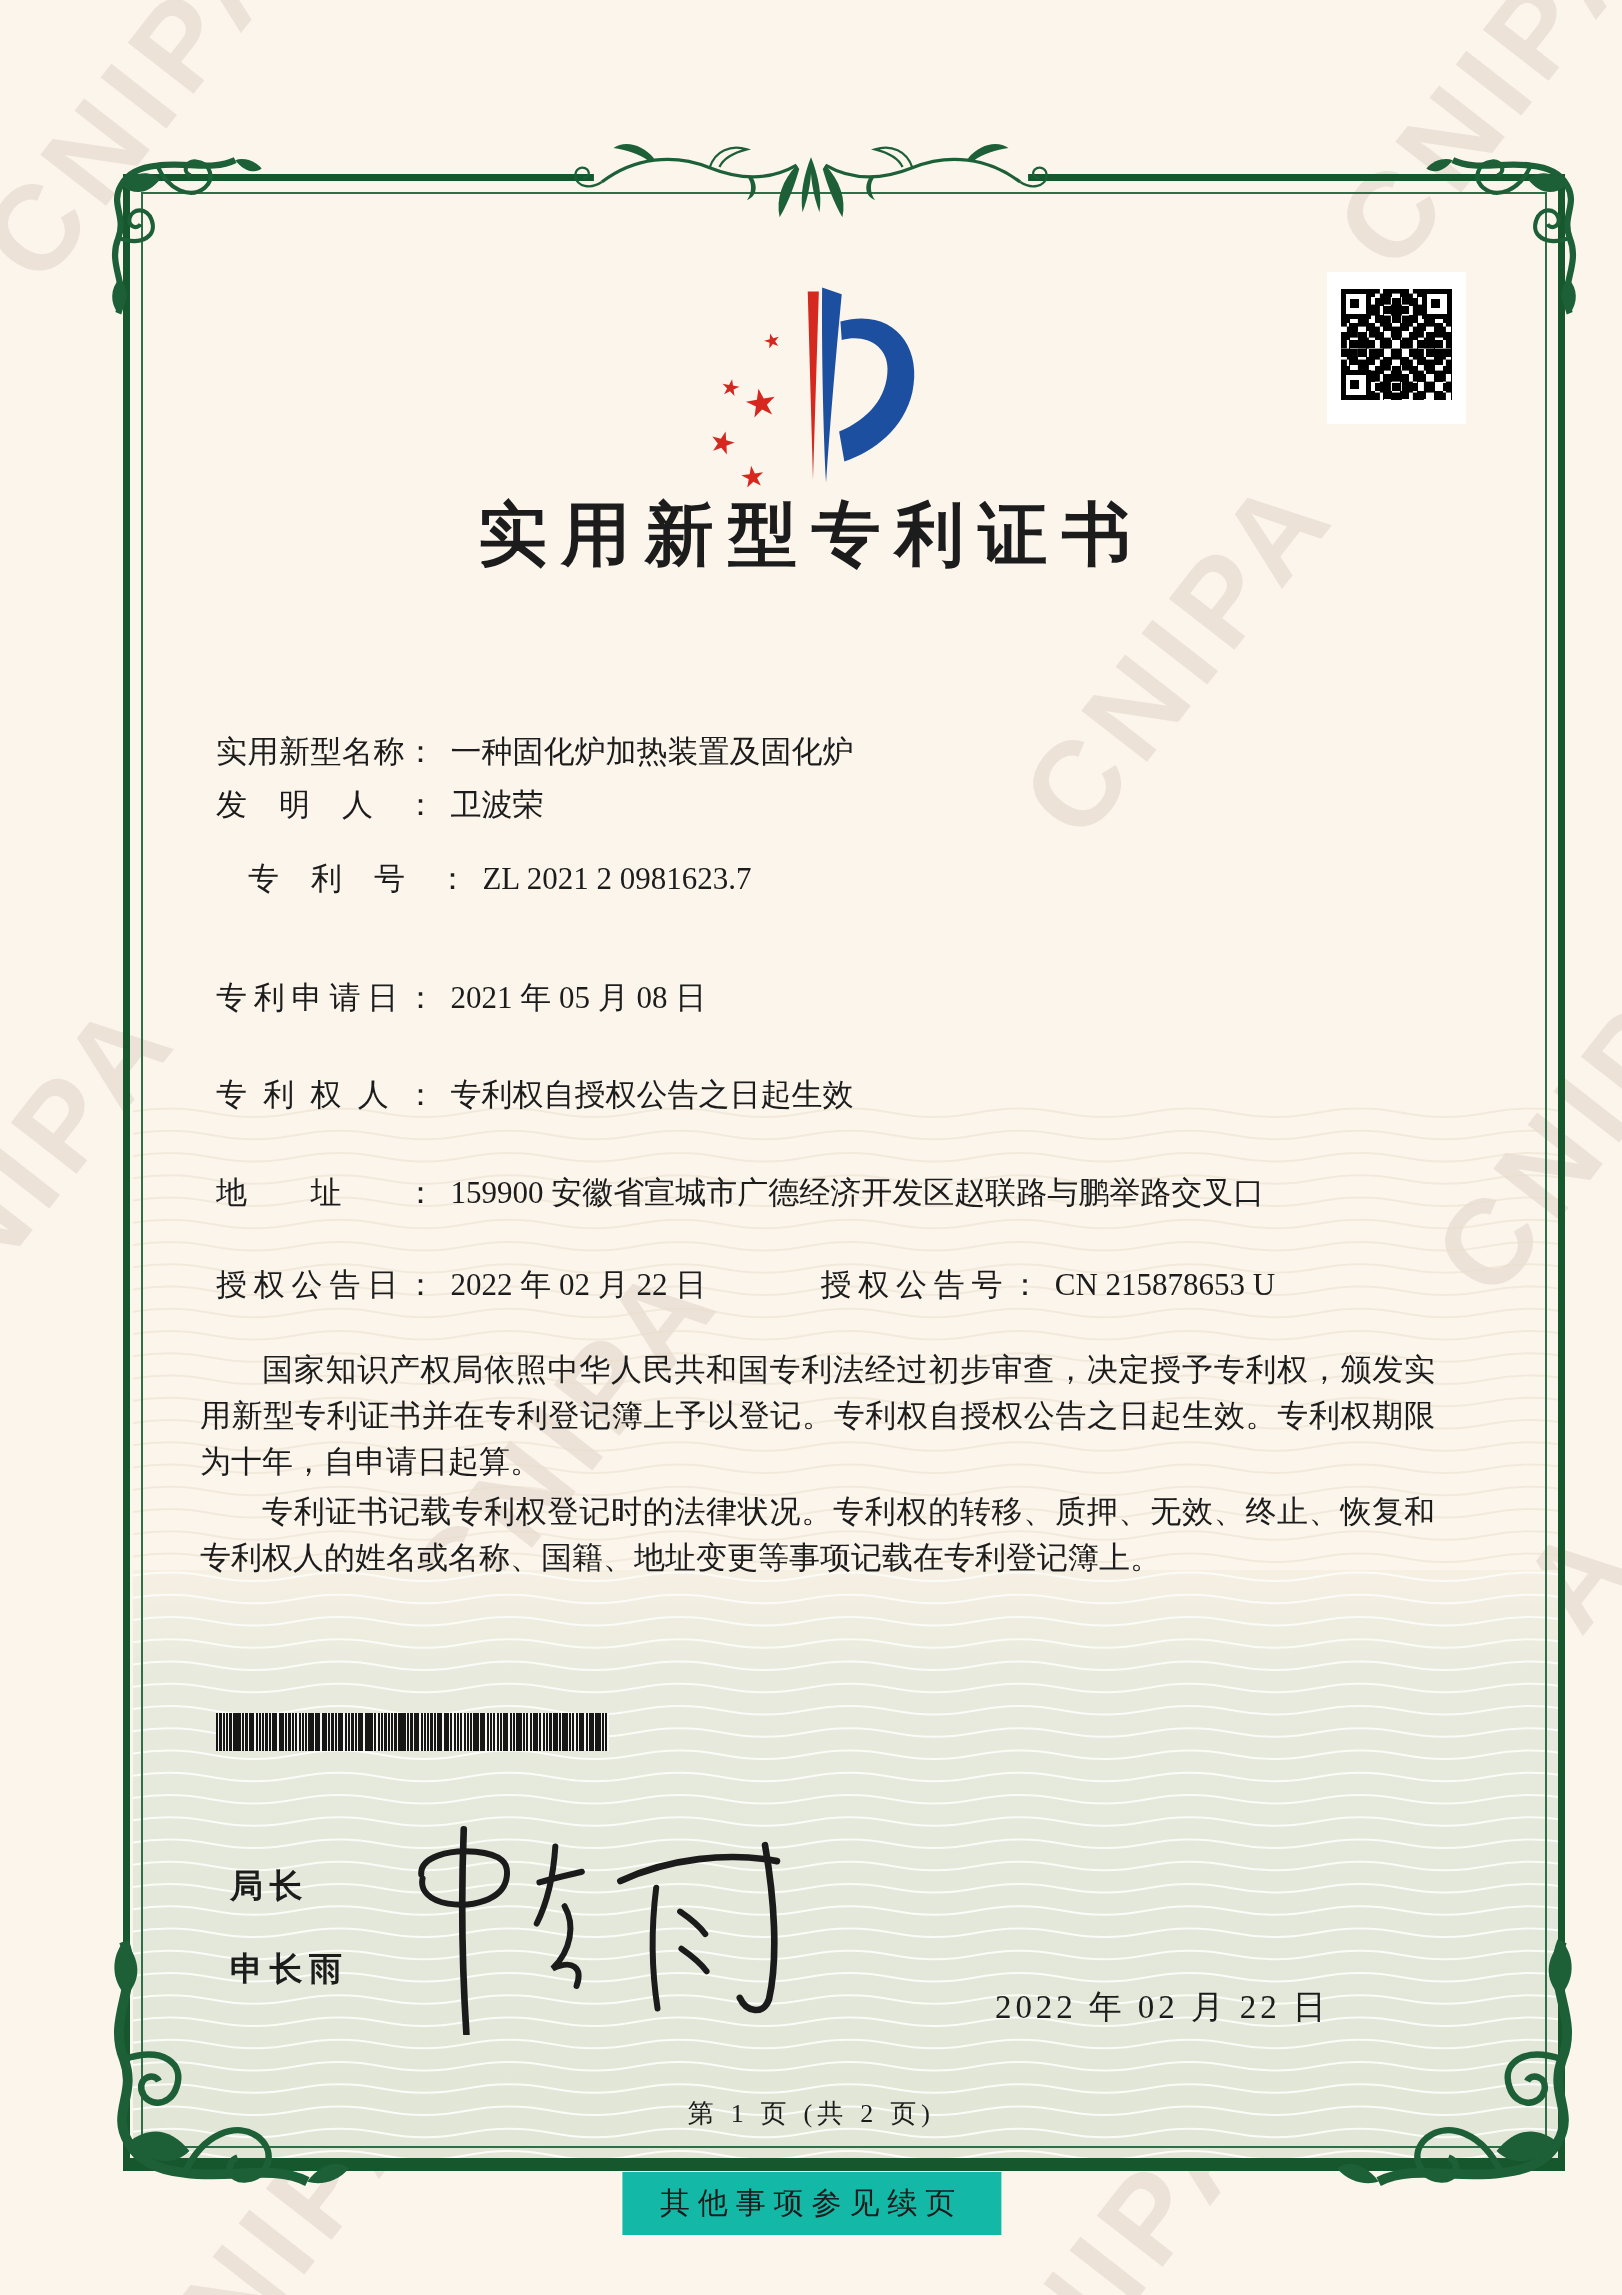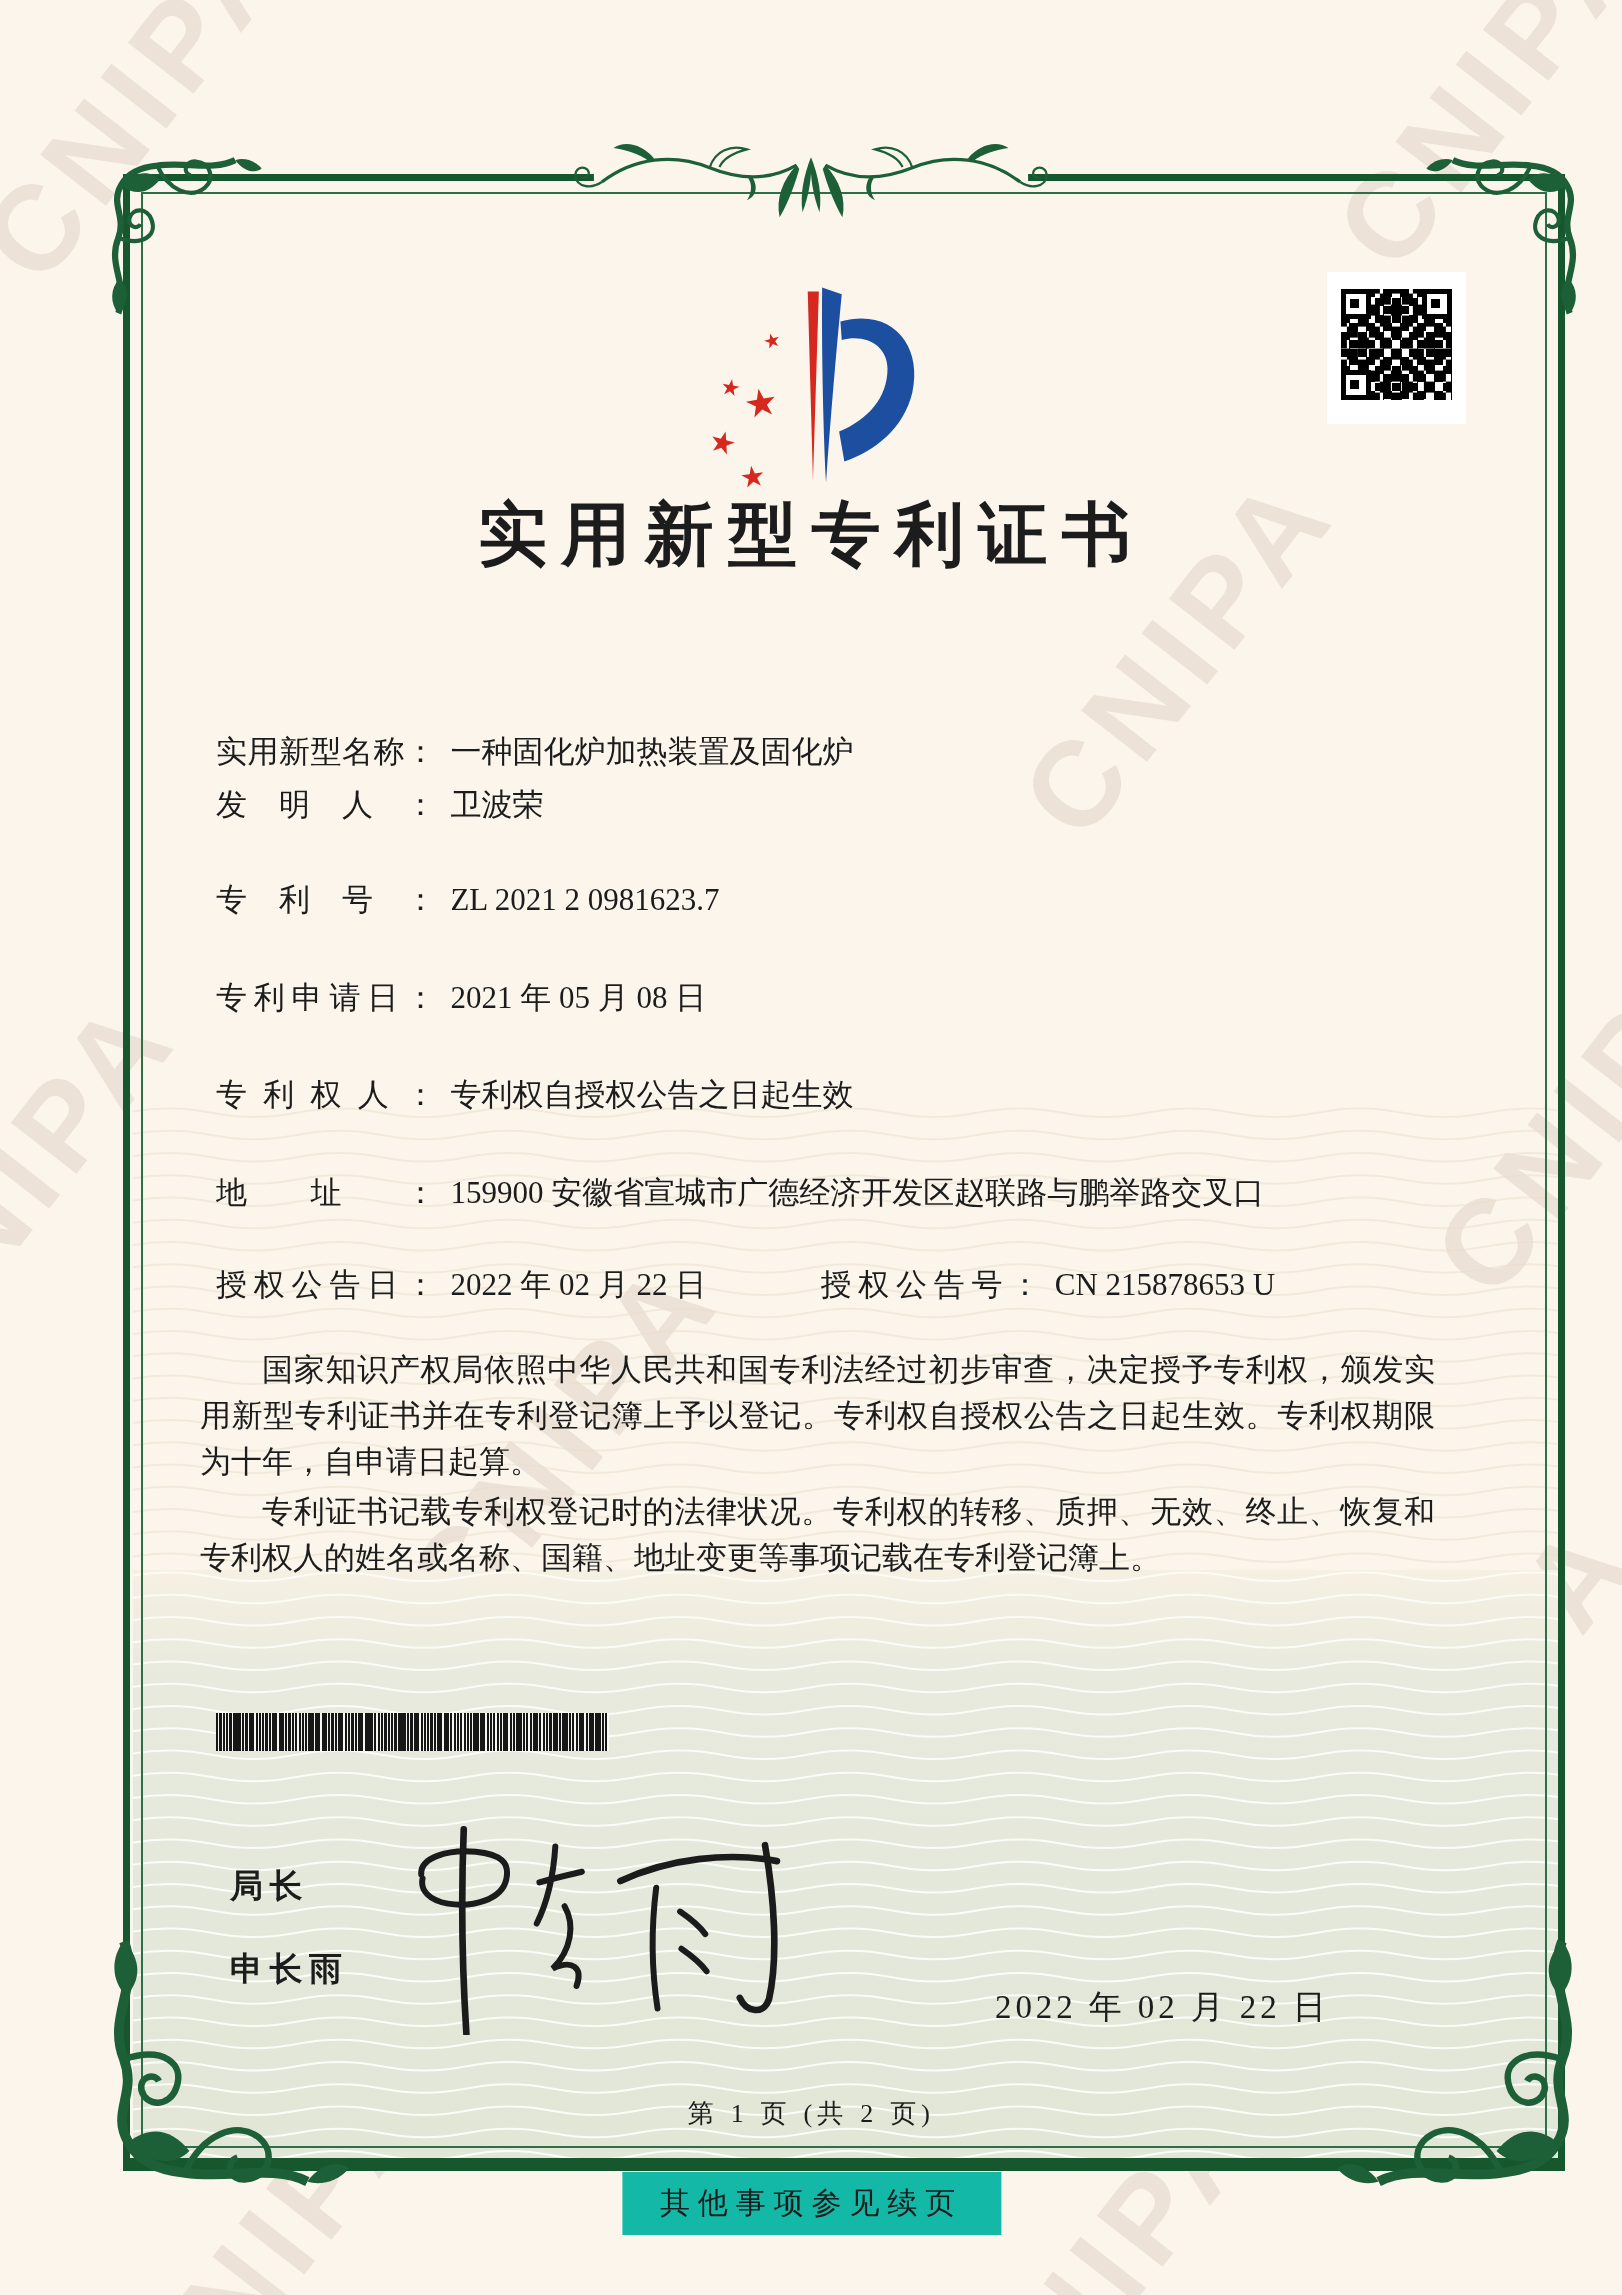--- a/index.html
+++ b/index.html
@@ -234,21 +234,21 @@
   <div class="title">实用新型专利证书</div>
 
   <div class="frow" style="top:686px;margin-top:44px;">
     <span class="flabel">实用新型名称：</span>
     <span class="fvalue">一种固化炉加热装置及固化炉</span>
   </div>
   <div class="frow" style="top:783px;justify-content:flex-end;">
     <span class="flabel">发明人：</span>
     <span class="fvalue">卫波荣</span>
   </div>
-  <div class="frow" style="top:878px;">
+  <div class="frow" style="top:857px;margin-left:32px;">
     <span class="flabel">专利号：</span>
     <span class="fvalue">ZL 2021 2 0981623.7</span>
   </div>
   <div class="frow" style="top:976px;">
     <span class="flabel">专利申请日：</span>
     <span class="fvalue">2021 年 05 月 08 日</span>
   </div>
   <div class="frow" style="top:1073px;">
     <span class="flabel">专利权人：</span>
     <span class="fvalue">专利权自授权公告之日起生效</span>

